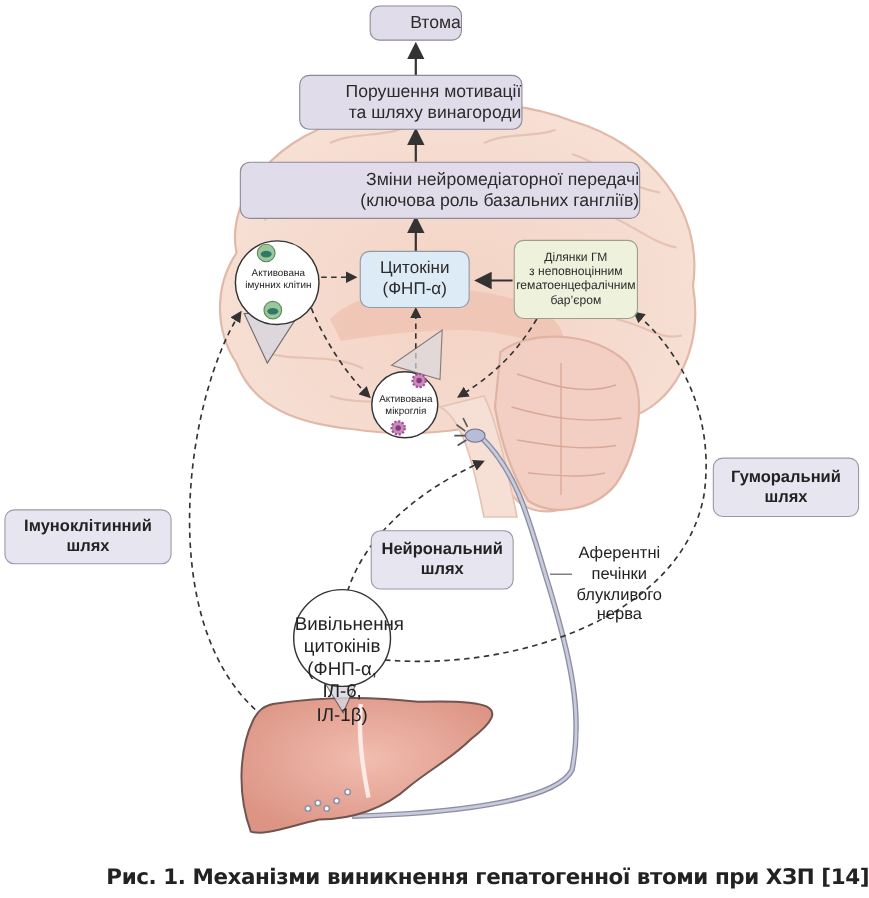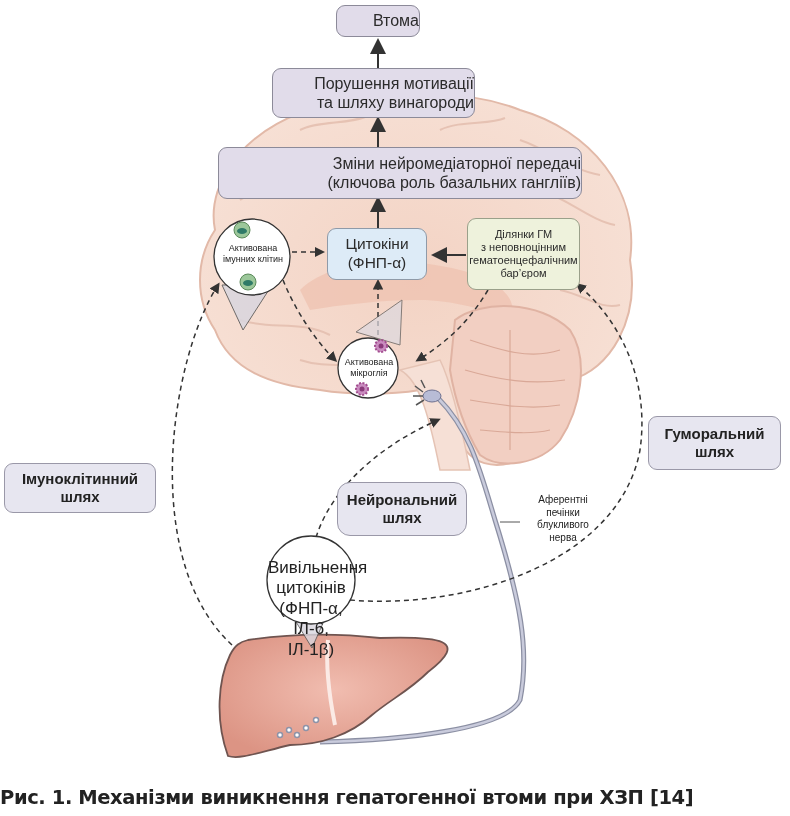--- a/index.html
+++ b/index.html
@@ -10,21 +10,21 @@
     display: flex; flex-direction: column; align-items: center; justify-content: center; text-align: center;
     color: #2b2b2b; line-height: 1.2;
   }
   .box-purple { background: #e1dcea; align-items: flex-end; }
   .box-blue { background: #ddebf7; border-color: #8f9aa8; }
   .box-green { background: #eef2dc; border-color: #9aa08a; }
   .box-path { background: #e7e6f0; border-color: #9a98a8; font-weight: bold; color: #222; }
   .box-liver { background: #f6e1dc; border-color: #a89a98; font-weight: bold; color: #222; }
   .bubble-text { position: absolute; text-align: center; color: #222; line-height: 1.2; }
   .plain-text { position: absolute; text-align: center; color: #222; line-height: 1.25; }
-  #caption { position: absolute; left: 0; top: 786px; width: 790px; text-align: left; font-weight: bold; font-size: 19.5px; color: #222; font-family: "DejaVu Sans", sans-serif; letter-spacing: -0.4px; }
+  #caption { position: absolute; left: 0; top: 786px; width: 790px; text-align: right; font-weight: bold; font-size: 19.5px; color: #222; font-family: "DejaVu Sans", sans-serif; letter-spacing: -0.4px; }
 </style>
 </head>
 <body>
 
 <div id="figure">
 <svg width="790" height="816" viewBox="0 0 790 816" style="position:absolute;left:0;top:0;">
   <defs>
     <marker id="arrowSolid" markerWidth="8" markerHeight="8" refX="6" refY="4" orient="auto">
       <path d="M0,0 L8,4 L0,8 Z" fill="#333"></path>
     </marker>
@@ -155,41 +155,41 @@
 </div>
 
 <div class="box box-path" style="left:4px;top:417px;width:152px;height:50px;font-size:15px;margin-top:46px;">
   <span>Імуноклітинний</span>
   <span>шлях</span>
 </div>
 <div class="box box-path" style="left:648px;top:416px;width:133px;height:54px;font-size:15px;">
   <span>Гуморальний</span>
   <span>шлях</span>
 </div>
-<div class="box box-path" style="left:337px;top:482px;width:130px;height:54px;font-size:15px;border-radius:13px;">
+<div class="box box-path" style="left:337px;top:482px;width:130px;height:54px;font-size:15px;">
   <span>Нейрональний</span>
   <span>шлях</span>
 </div>
 
 <div class="bubble-text" style="left:214px;top:243px;width:78px;font-size:9px;">
   <div>Активована</div>
   <div>імунних клітин</div>
 </div>
 <div class="bubble-text" style="left:338px;top:357px;width:62px;font-size:9px;">
   <div>Активована</div>
   <div>мікроглія</div>
 </div>
 <div class="bubble-text" style="left:268px;top:558px;width:86px;font-size:17px;">
   <div>Вивільнення</div>
   <div>цитокінів</div>
   <div>(ФНП-α, ІЛ-6,</div>
   <div>ІЛ-1β)</div>
 </div>
 
-<div class="plain-text" style="left:518px;top:494px;width:90px;font-size:10px;">
+<div class="plain-text" style="left:518px;top:494px;width:90px;font-size:15px;">
   <div>Аферентні</div>
   <div>печінки</div>
   <div>блукливого</div>
   <div>нерва</div>
 </div>
 
 <div id="caption">Рис. 1. Механізми виникнення гепатогенної втоми при ХЗП [14]</div>
 </div>
 
 </body></html>

